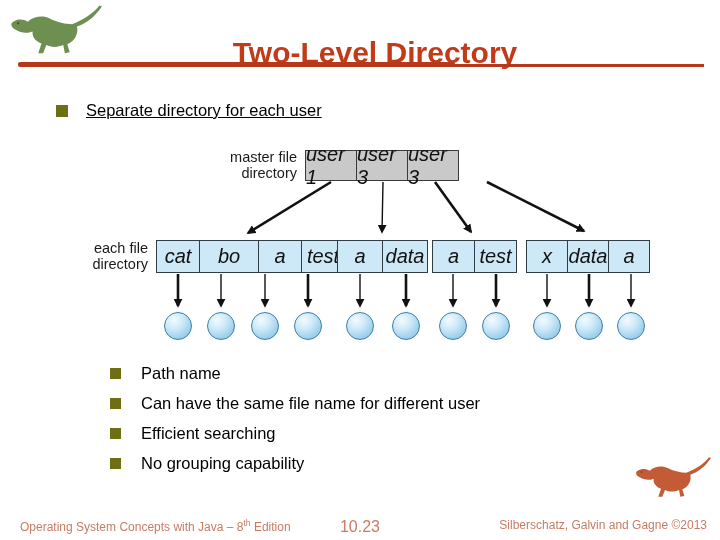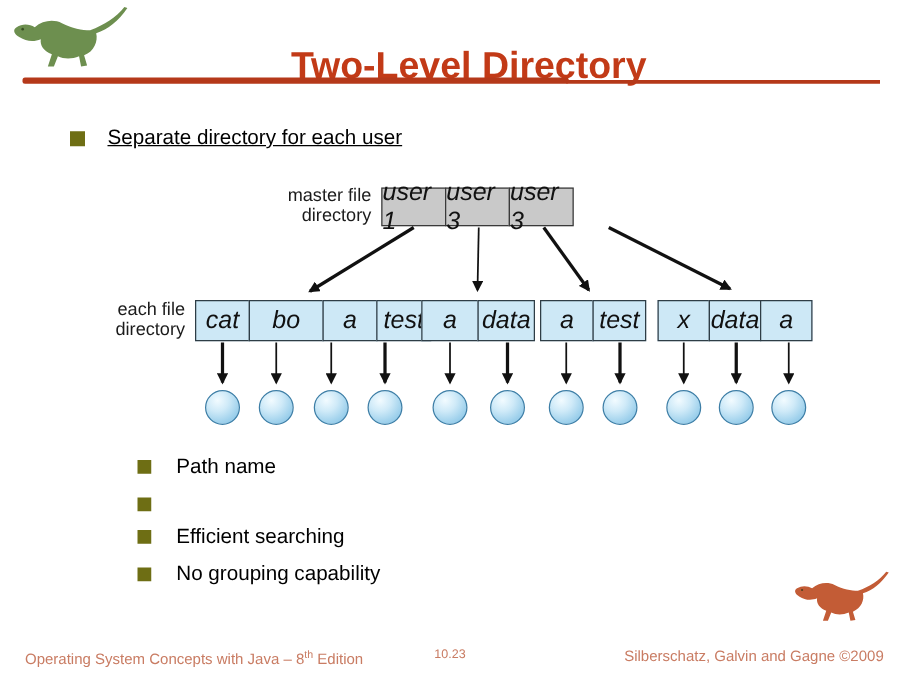--- a/index.html
+++ b/index.html
@@ -55,21 +55,21 @@
   .arrows .thick{stroke-width:2.6;}
   .arrows .thin{stroke-width:1.4;}
   .node{
     position:absolute;top:172px;width:28px;height:28px;border-radius:50%;
     background:radial-gradient(circle at 35% 28%, #f2fbff 0%, #cfeaf8 35%, #9fd1ec 70%, #7fbde2 100%);
     border:1px solid #3d7ea6;box-sizing:border-box;
   }
   
   .footer-left{position:absolute;left:20px;top:518px;font-size:12px;color:var(--footer-salmon);}
   .footer-left sup{font-size:8.5px;}
-  .footer-page{position:absolute;left:0;top:518px;width:720px;text-align:center;font-size:10px;color:var(--footer-salmon);}
+  .footer-page{position:absolute;left:0;top:518px;width:720px;text-align:center;font-size:16px;color:var(--footer-salmon);}
   .footer-right{position:absolute;right:13px;top:518px;font-size:12px;color:var(--footer-salmon);}
 </style>
 </head>
 <body>
 
 <svg width="0" height="0" style="position:absolute">
   <defs>
     <symbol id="dino" viewBox="0 0 120 72">
       <path d="M117,3 C108,16 98,24 86,28 C88,36 84,46 74,50 L77,60 L71,61 L69,51
                C62,54 54,54 48,51 L44,61 L38,61 L42,49 C34,46 30,40 31,34
@@ -170,31 +170,32 @@
     <div class="node" style="left:527px"></div>
   </div>
 
   <div class="bullet-list">
     <div class="brow">
       <span class="sq"></span>
       <span class="btxt">Path name</span>
     </div>
     <div class="brow">
       <span class="sq"></span>
+      <span class="btxt">Can have the same file name for different user</span>
     </div>
     <div class="brow">
       <span class="sq"></span>
       <span class="btxt">Efficient searching</span>
     </div>
     <div class="brow">
       <span class="sq"></span>
       <span class="btxt">No grouping capability</span>
     </div>
   </div>
 
   <svg class="dino-bottom" viewBox="0 0 120 72">
     <use href="#dino"></use>
   </svg>
   <div class="footer-left"><span>Operating System Concepts with Java – 8</span><sup>th</sup><span> Edition</span></div>
   <div class="footer-page">10.23</div>
-  <div class="footer-right">Silberschatz, Galvin and Gagne ©2009</div>
+  <div class="footer-right">Silberschatz, Galvin and Gagne ©2013</div>
 
 </div>
 
 </body></html>

